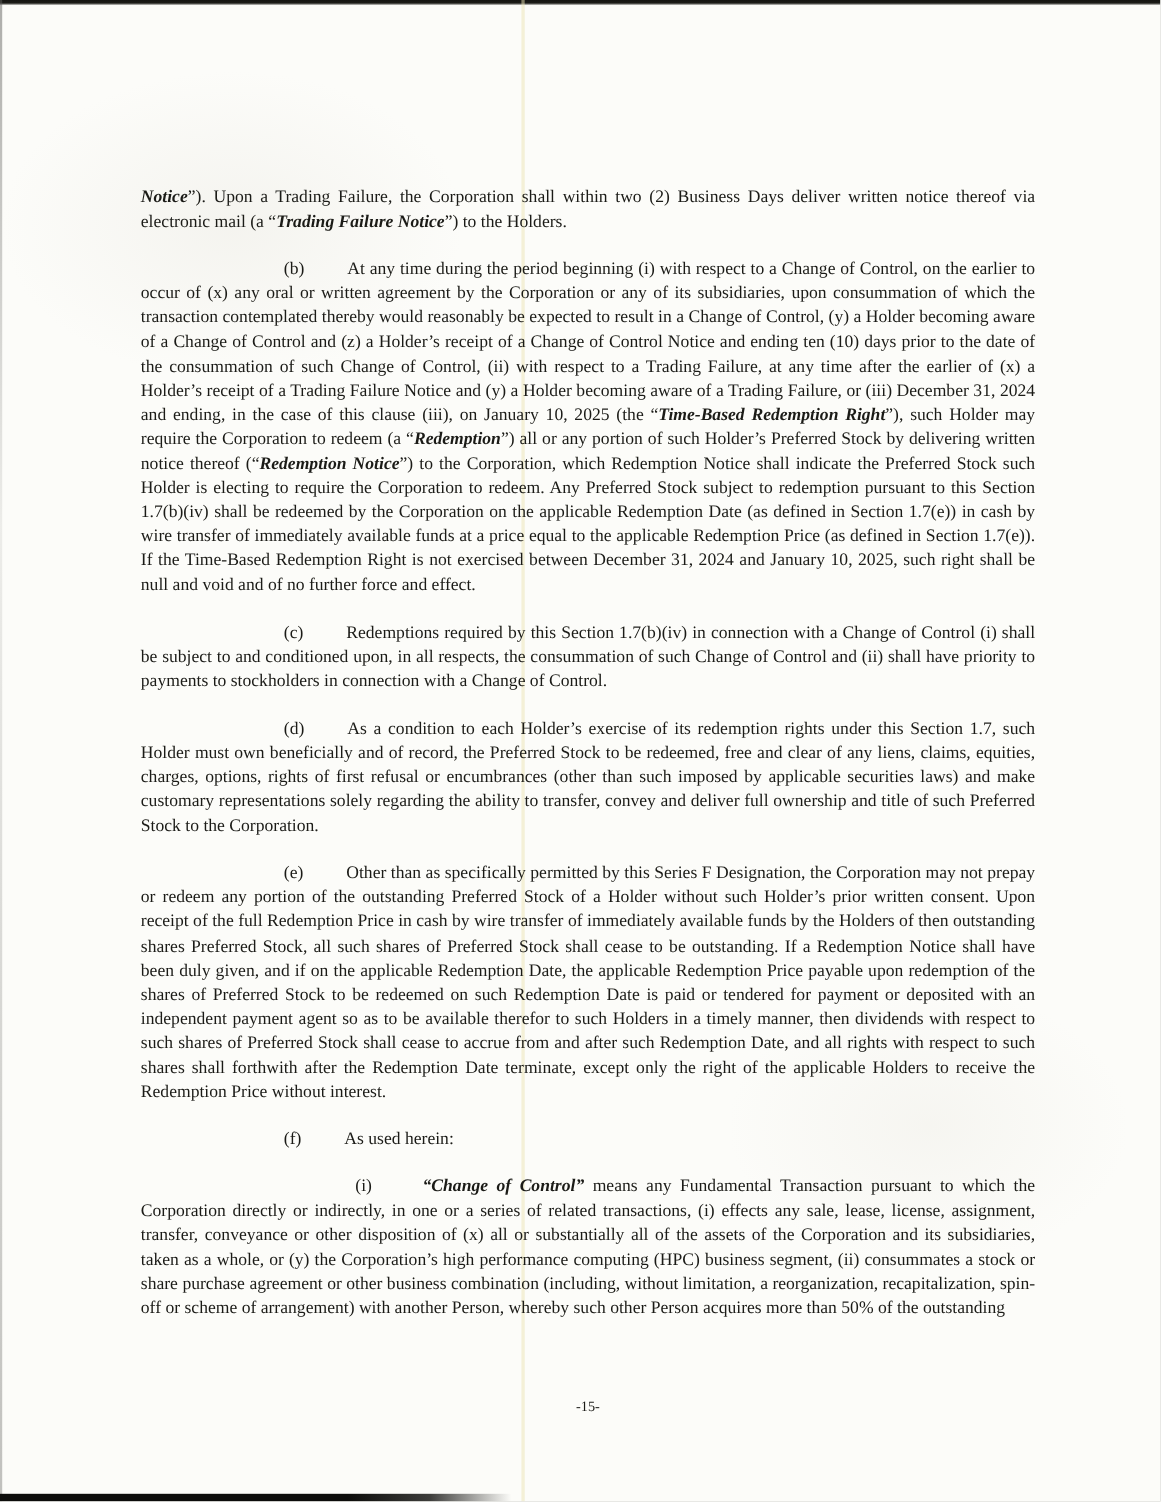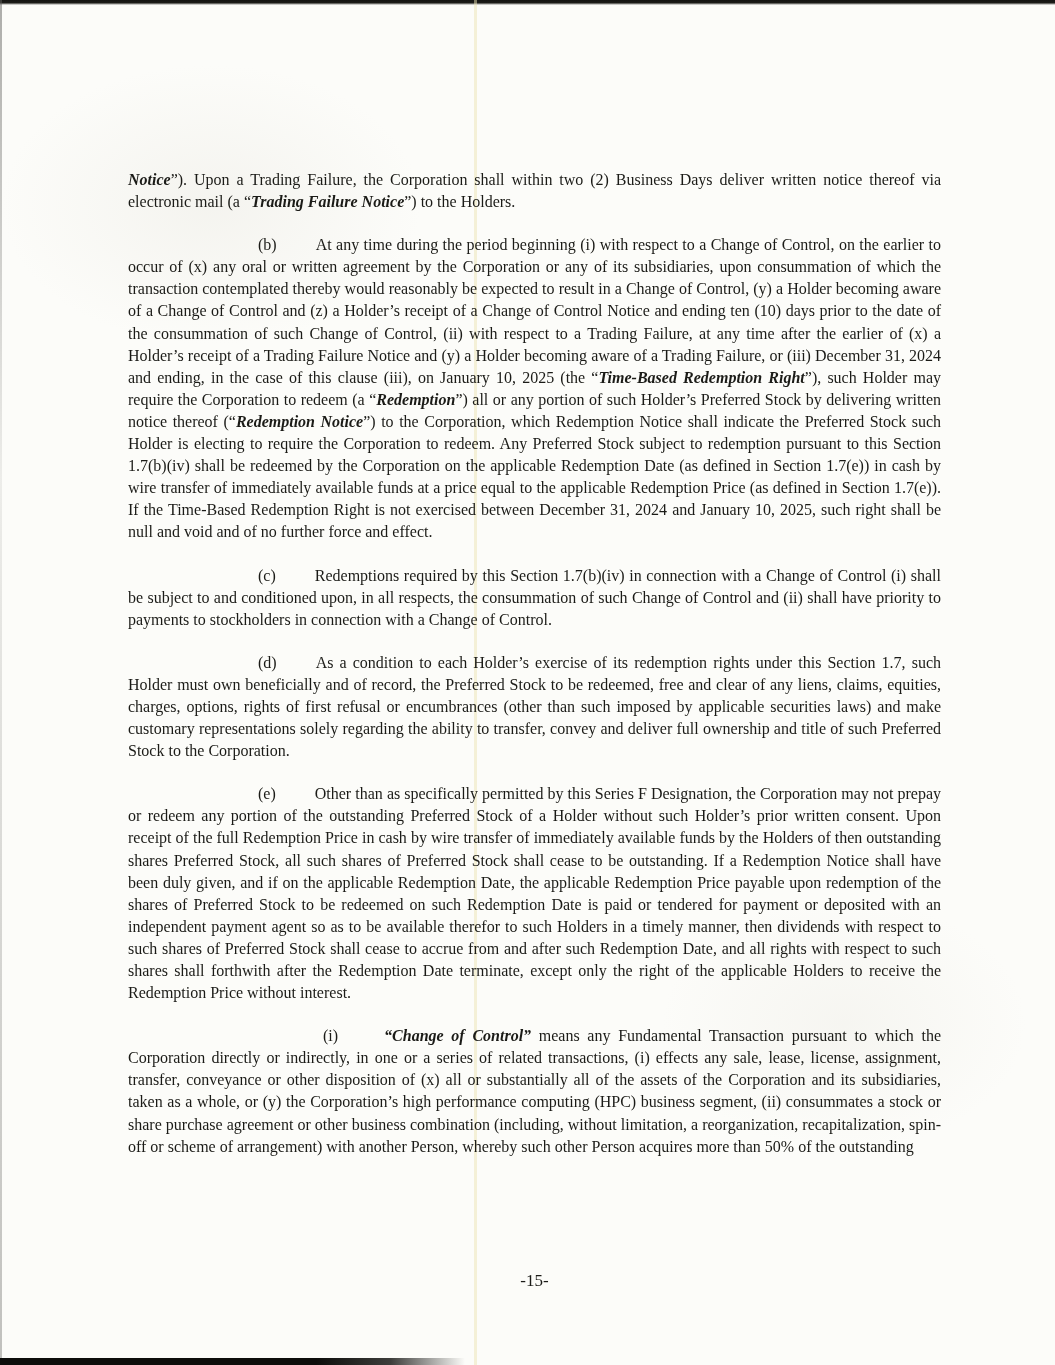--- a/index.html
+++ b/index.html
@@ -49,39 +49,40 @@
   .ind-1 .ptab { width: 39px; }
   .ind-2 .ptab { width: 46px; }
   .seg-bi { font-weight: 700; font-style: italic; }
   .seg-u { text-underline-offset: 2px; }
   .page-number {
     position: absolute;
     top: 1271px;
     left: 128px;
     width: 813px;
     text-align: center;
-    font-size: 17px;
+    font-size: 13px;
     color: #1b1b17;
   }
 </style>
 </head>
 <body>
 
 <div class="page">
   <div class="scan-edge-top"></div>
   <div class="scan-edge-left"></div>
   <div class="scan-crease"></div>
 
   <div class="content">
     <div id="paragraphs">
         <p class="para"><span class="seg-bi">Notice</span><span class="seg-n">”). Upon a Trading Failure, the Corporation shall within two (2) Business Days deliver written notice thereof via electronic mail (a “</span><span class="seg-bi">Trading Failure Notice</span><span class="seg-n">”) to the Holders.</span></p>
         <p class="para ind-1"><span class="plabel">(b)</span><span class="ptab"></span><span class="seg-n">At any time during the period beginning (i) with respect to a Change of Control, on the earlier to occur of (x) any oral or written agreement by the Corporation or any of its subsidiaries, upon consummation of which the transaction contemplated thereby would reasonably be expected to result in a Change of Control, (y) a Holder becoming aware of a Change of Control and (z) a Holder’s receipt of a Change of Control Notice and ending ten (10) days prior to the date of the consummation of such Change of Control, (ii) with respect to a Trading Failure, at any time after the earlier of (x) a Holder’s receipt of a Trading Failure Notice and (y) a Holder becoming aware of a Trading Failure, or (iii) December 31, 2024 and ending, in the case of this clause (iii), on January 10, 2025 (the “</span><span class="seg-bi">Time-Based Redemption Right</span><span class="seg-n">”), such Holder may require the Corporation to redeem (a “</span><span class="seg-bi">Redemption</span><span class="seg-n">”) all or any portion of such Holder’s Preferred Stock by delivering written notice thereof (“</span><span class="seg-bi">Redemption Notice</span><span class="seg-n">”) to the Corporation, which Redemption Notice shall indicate the Preferred Stock such Holder is electing to require the Corporation to redeem. Any Preferred Stock subject to redemption pursuant to this </span><span class="seg-u">Section 1.7(b)(iv)</span><span class="seg-n"> shall be redeemed by the Corporation on the applicable Redemption Date (as defined in </span><span class="seg-u">Section 1.7(e)</span><span class="seg-n">) in cash by wire transfer of immediately available funds at a price equal to the applicable Redemption Price (as defined in </span><span class="seg-u">Section 1.7(e)</span><span class="seg-n">). If the Time-Based Redemption Right is not exercised between December 31, 2024 and January 10, 2025, such right shall be null and void and of no further force and effect.</span></p>
         <p class="para ind-1"><span class="plabel">(c)</span><span class="ptab"></span><span class="seg-n">Redemptions required by this </span><span class="seg-u">Section 1.7(b)(iv)</span><span class="seg-n"> in connection with a Change of Control (i) shall be subject to and conditioned upon, in all respects, the consummation of such Change of Control and (ii) shall have priority to payments to stockholders in connection with a Change of Control.</span></p>
         <p class="para ind-1"><span class="plabel">(d)</span><span class="ptab"></span><span class="seg-n">As a condition to each Holder’s exercise of its redemption rights under this </span><span class="seg-u">Section 1.7</span><span class="seg-n">, such Holder must own beneficially and of record, the Preferred Stock to be redeemed, free and clear of any liens, claims, equities, charges, options, rights of first refusal or encumbrances (other than such imposed by applicable securities laws) and make customary representations solely regarding the ability to transfer, convey and deliver full ownership and title of such Preferred Stock to the Corporation.</span></p>
         <p class="para ind-1"><span class="plabel">(e)</span><span class="ptab"></span><span class="seg-n">Other than as specifically permitted by this Series F Designation, the Corporation may not prepay or redeem any portion of the outstanding Preferred Stock of a Holder without such Holder’s prior written consent. Upon receipt of the full Redemption Price in cash by wire transfer of immediately available funds by the Holders of then outstanding shares Preferred Stock, all such shares of Preferred Stock shall cease to be outstanding. If a Redemption Notice shall have been duly given, and if on the applicable Redemption Date, the applicable Redemption Price payable upon redemption of the shares of Preferred Stock to be redeemed on such Redemption Date is paid or tendered for payment or deposited with an independent payment agent so as to be available therefor to such Holders in a timely manner, then dividends with respect to such shares of Preferred Stock shall cease to accrue from and after such Redemption Date, and all rights with respect to such shares shall forthwith after the Redemption Date terminate, except only the right of the applicable Holders to receive the Redemption Price without interest.</span></p>
+        <p class="para ind-1"><span class="plabel">(f)</span><span class="ptab"></span><span class="seg-n">As used herein:</span></p>
         <p class="para ind-2"><span class="plabel">(i)</span><span class="ptab"></span><span class="seg-bi">“Change of Control”</span><span class="seg-n"> means any Fundamental Transaction pursuant to which the Corporation directly or indirectly, in one or a series of related transactions, (i) effects any sale, lease, license, assignment, transfer, conveyance or other disposition of (x) all or substantially all of the assets of the Corporation and its subsidiaries, taken as a whole, or (y) the Corporation’s high performance computing (HPC) business segment, (ii) consummates a stock or share purchase agreement or other business combination (including, without limitation, a reorganization, recapitalization, spin-off or scheme of arrangement) with another Person, whereby such other Person acquires more than 50% of the outstanding</span></p>
       </div>
   </div>
 
   <div class="page-number">-15-</div>
 
   <div class="scan-edge-bottom"></div>
 </div>
 
 </body></html>

